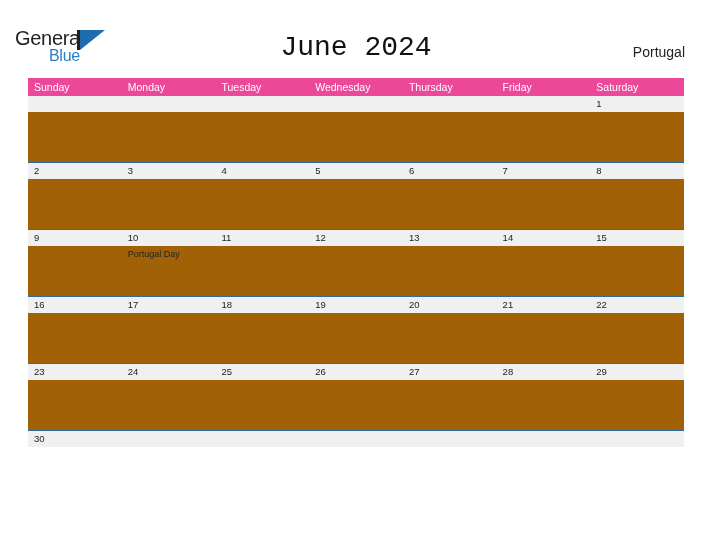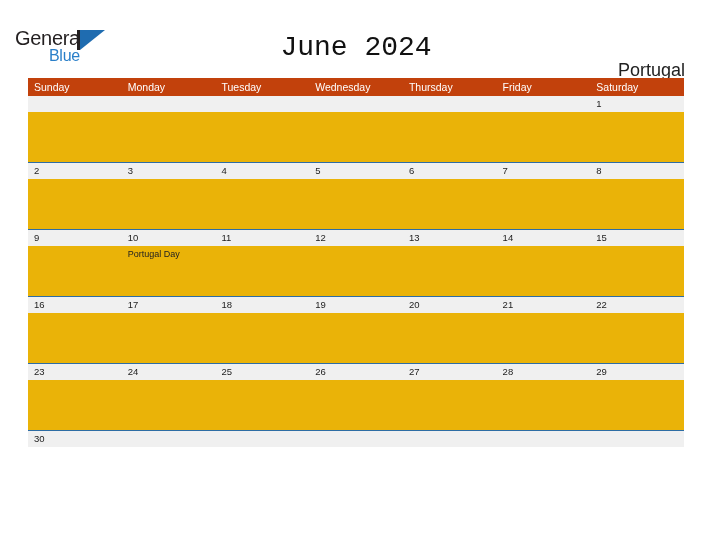--- a/index.html
+++ b/index.html
@@ -87,36 +87,35 @@
     font-size: 28px;
     color: #111111;
     font-weight: normal;
     font-family: Liberation Mono, monospace;
   }
 
   .country {
     position: absolute;
     right: 27px;
     top: 44px;
-    font-size: 18px;
-    color: #222222;
-    margin-top: 16px;
+    font-size: 14px;
+    color: #222222;
   }
 
   
   .calendar {
     position: absolute;
     left: 28px;
     top: 78px;
     width: 656px;
   }
 
   .weekdays {
     display: flex;
-    background: #c2410c;
+    background: #ec4899;
     height: 18px;
   }
   .weekday {
     flex: 1 1 0;
     color: #ffffff;
     font-size: 10.5px;
     line-height: 18px;
     padding-left: 6px;
     box-sizing: border-box;
     white-space: nowrap;
@@ -129,21 +128,21 @@
     border-top: none;
   }
 
   .week-dates {
     display: flex;
     background: #f0f0f0;
     height: 16px;
   }
   .week-body {
     display: flex;
-    background: #eab308;
+    background: #a16207;
     height: 50px;
   }
 
   .daynum {
     flex: 1 1 0;
     font-size: 9.5px;
     line-height: 16px;
     color: #222222;
     padding-left: 6px;
     box-sizing: border-box;

